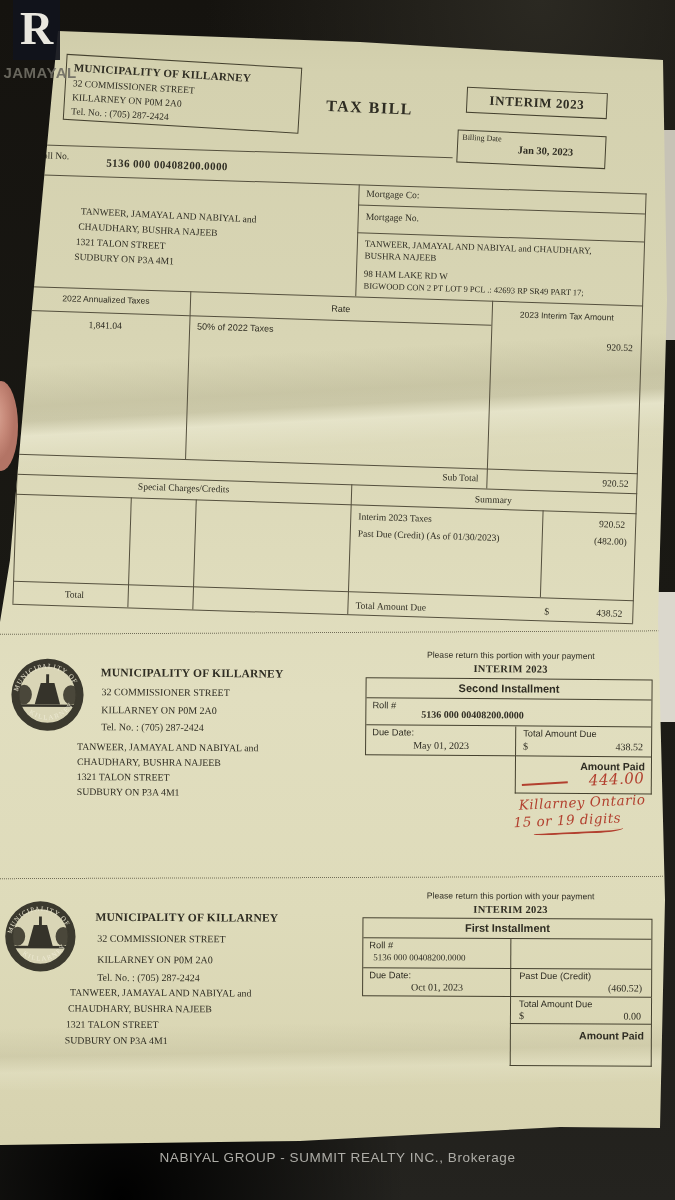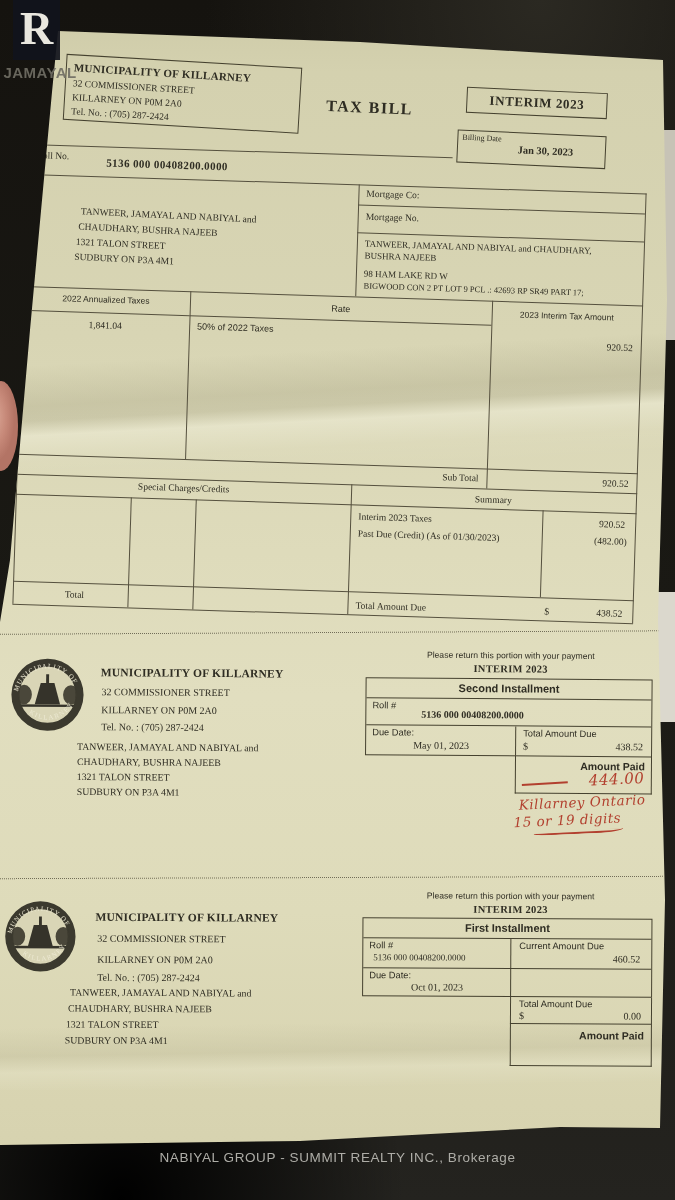--- a/index.html
+++ b/index.html
@@ -271,30 +271,30 @@
     <div class="abs sans note" style="left:360px;top:6px;width:300px">Please return this portion with your payment</div>
     <div class="abs serif period" style="left:360px;top:19px;width:300px">INTERIM 2023</div>
 
     <div class="sbox" style="left:362px;top:33px;width:290px;height:79px">
       <div class="sans hdr">First Installment</div>
       <div style="position:relative;height:30px;border-bottom:1.3px solid #45412f">
         <div class="abs" style="left:0;top:0;width:148px;height:30px;border-right:1.3px solid #45412f">
           <div class="abs sans lbl" style="left:6px;top:2px">Roll #</div>
           <div class="abs serif t9" style="left:10px;top:14px">5136 000 00408200.0000</div>
         </div>
-        <div class="abs" style="left:148px;top:0;width:139px;height:30px">
-          <div class="abs sans lbl" style="left:8px;top:2px">Current Amount Due</div>
-          <div class="abs serif t10 rgt" style="right:10px;top:14px;width:70px">460.52</div>
-        </div>
       </div>
       <div style="position:relative;height:27px">
         <div class="abs" style="left:0;top:0;width:148px;height:27px;border-right:1.3px solid #45412f">
           <div class="abs sans lbl" style="left:6px;top:2px">Due Date:</div>
           <div class="abs serif t10 ctr" style="left:0;top:13px;width:148px">Oct 01, 2023</div>
         </div>
+        <div class="abs" style="left:148px;top:0;width:139px;height:27px">
+          <div class="abs sans lbl" style="left:8px;top:2px">Past Due (Credit)</div>
+          <div class="abs serif t10 rgt" style="right:8px;top:13px;width:72px">(460.52)</div>
+        </div>
       </div>
     </div>
 
     <div class="abs" style="left:510px;top:112px;width:142px;height:27px;border:1.3px solid #45412f;border-top:none">
       <div class="abs sans lbl" style="left:8px;top:2px">Total Amount Due</div>
       <div class="abs serif t10" style="left:8px;top:13px">$</div>
       <div class="abs serif t10 rgt" style="right:10px;top:13px;width:70px">0.00</div>
     </div>
     <div class="abs" style="left:510px;top:139px;width:142px;height:42px;border:1.3px solid #45412f;border-top:none">
       <div class="abs sans bold rgt" style="right:7px;top:5px;font-size:10.5px;width:120px">Amount Paid</div>

